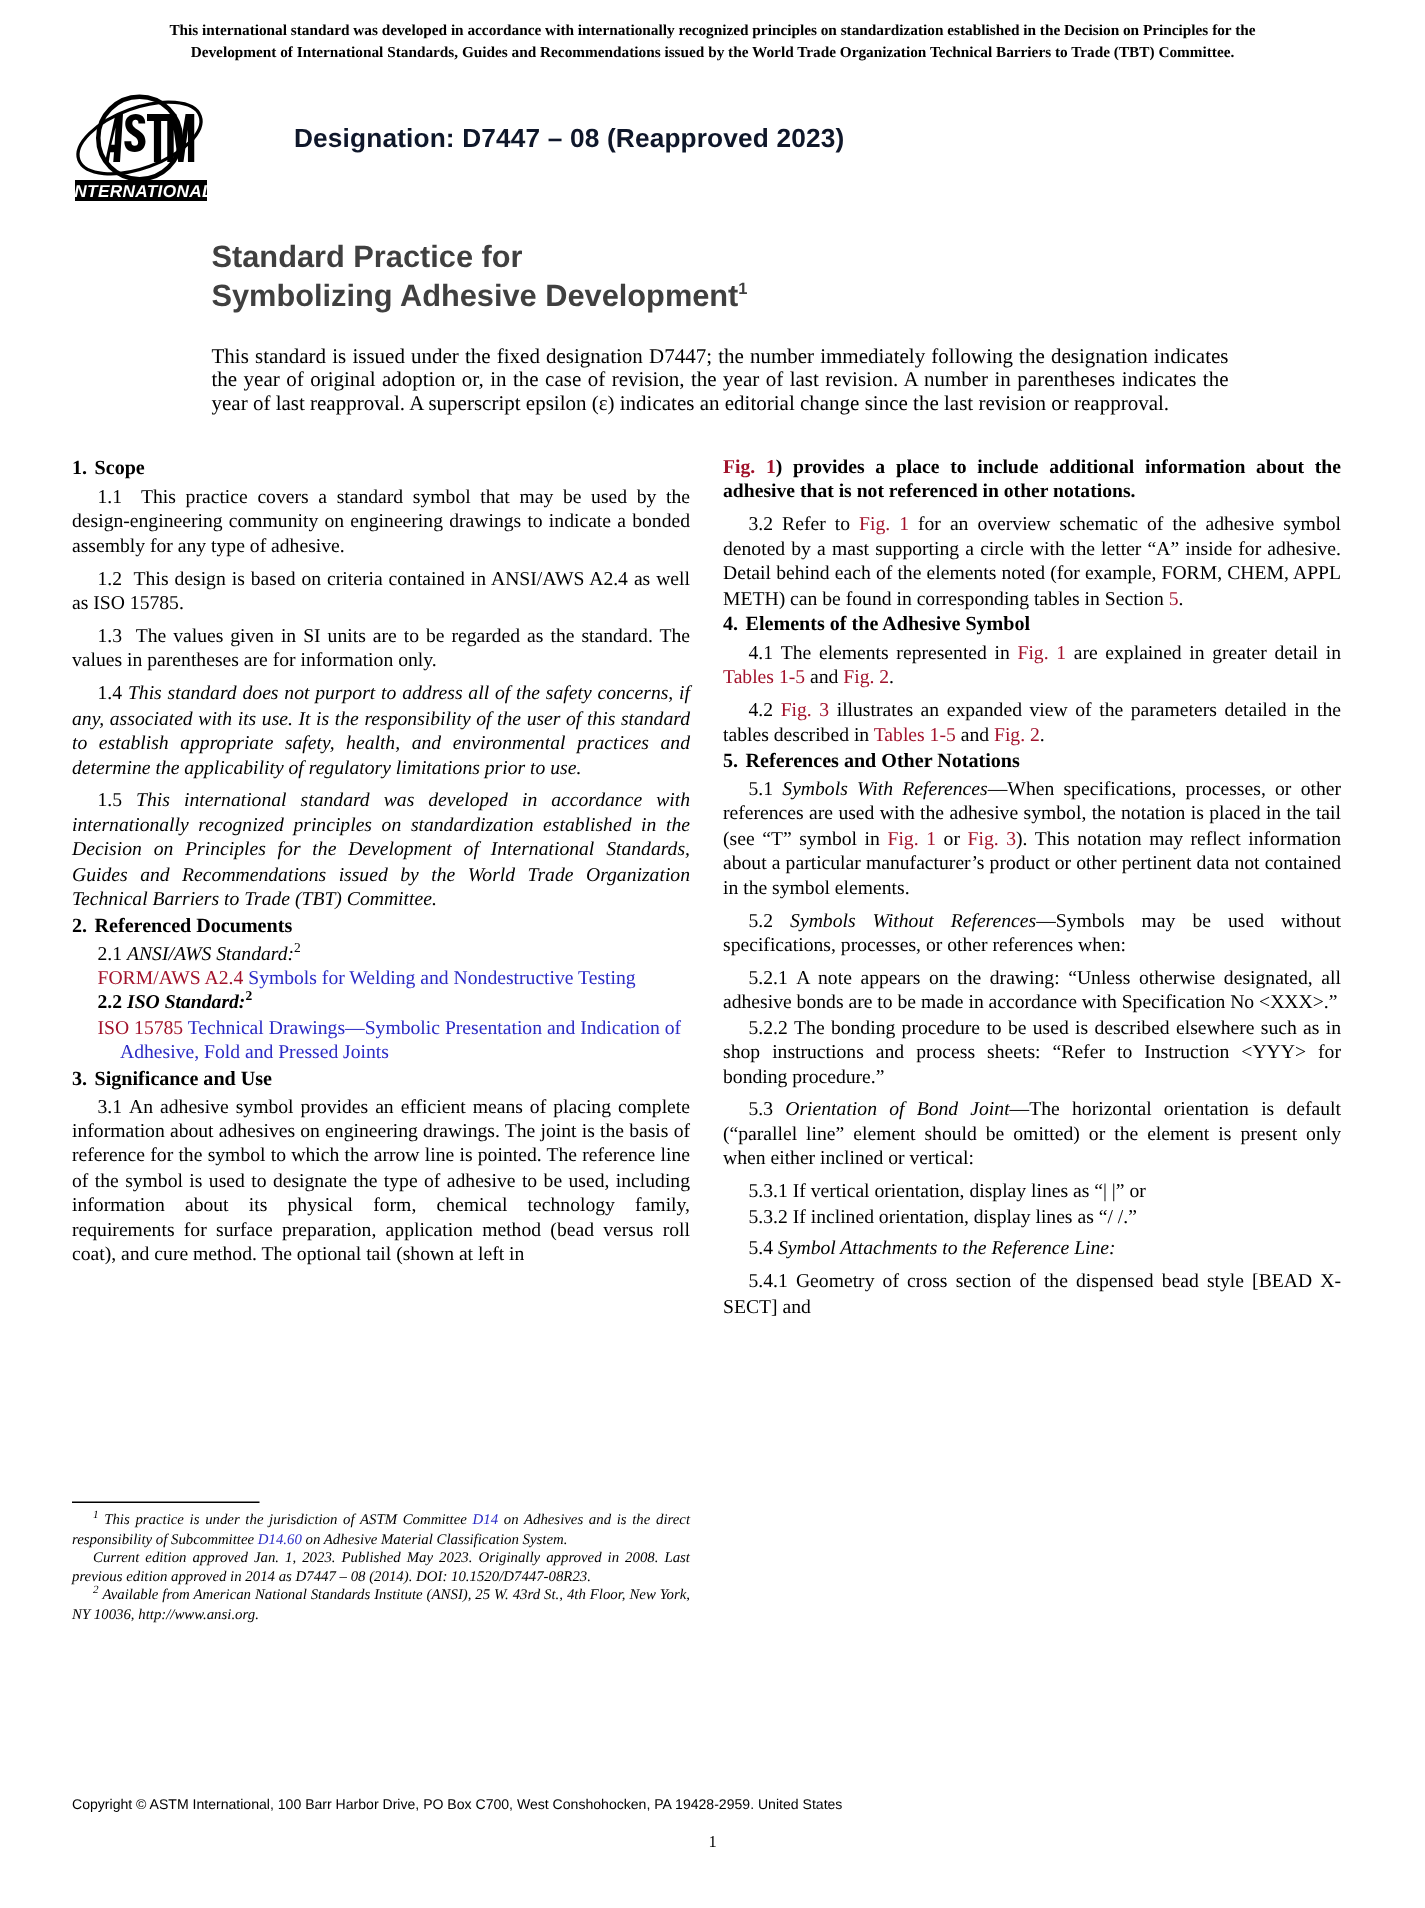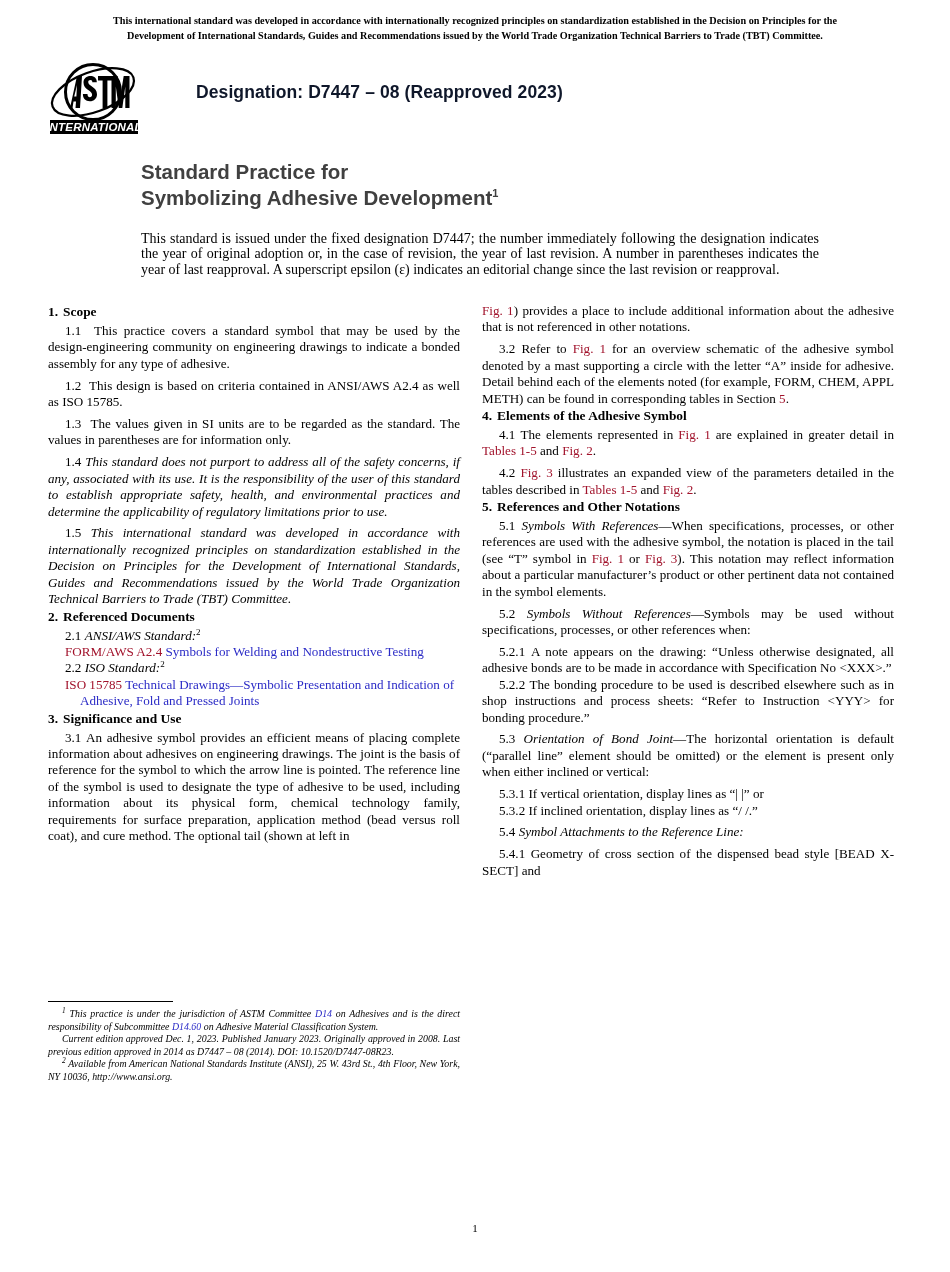--- a/index.html
+++ b/index.html
@@ -124,21 +124,21 @@
   .spacer-before { margin-top: 11px; }
 
   p.para {
     margin: 0 0 0 0;
     text-indent: 17px;
     text-align: justify;
     text-align-last: left;
   }
   p.para + p.para { margin-top: 5.5px; }
   p.tight + p.tight { margin-top: 0px; }
-  p.noindent { text-indent: 0; }
+  p.noindent { text-indent: 0; font-weight: bold; }
 
   .ital { font-style: italic; }
   .red  { color: #a1122b; }
   .blue { color: #2b2bc6; }
   .ref-wrap {
     margin: 0;
     padding-left: 32px;
     text-indent: -15px;
     text-align: left;
   }
@@ -367,19 +367,20 @@
     </p>
 
     <p class="para tight">
       <span>5.4.1</span>&nbsp;<span>Geometry of cross section of the dispensed bead style [BEAD X-SECT] and</span>
     </p>
   </div>
 
   <div class="footnote-block">
     <div class="fn-rule"></div>
     <p><sup>1</sup>&nbsp;<span>This practice is under the jurisdiction of ASTM Committee </span><span class="blue">D14</span><span> on Adhesives and is the direct responsibility of Subcommittee </span><span class="blue">D14.60</span><span> on Adhesive Material Classification System.</span></p>
-    <p>Current edition approved Dec. 1, 2023. Published January 2023. Originally approved in 2008. Last previous edition approved in 2014 as D7447 – 08 (2014). DOI: 10.1520/D7447-08R23.</p>
+    <p>Current edition approved Jan. 1, 2023. Published May 2023. Originally approved in 2008. Last previous edition approved in 2014 as D7447 – 08 (2014). DOI: 10.1520/D7447-08R23.</p>
     <p><sup>2</sup>&nbsp;<span>Available from American National Standards Institute (ANSI), 25 W. 43rd St., 4th Floor, New York, NY 10036, http://www.ansi.org.</span></p>
   </div>
 
+  <div class="footer-copyright">Copyright © ASTM International, 100 Barr Harbor Drive, PO Box C700, West Conshohocken, PA 19428-2959. United States</div>
   <div class="footer-pagenum">1</div>
 
 </div>
 
 </body></html>

